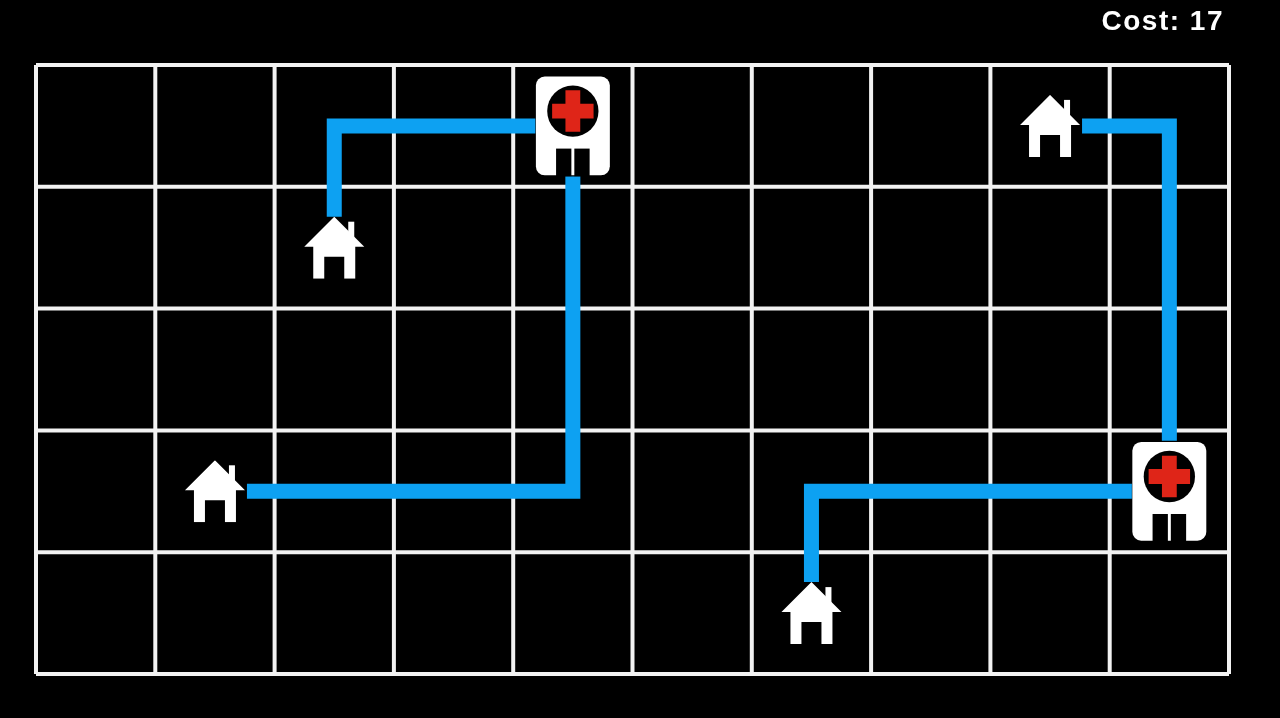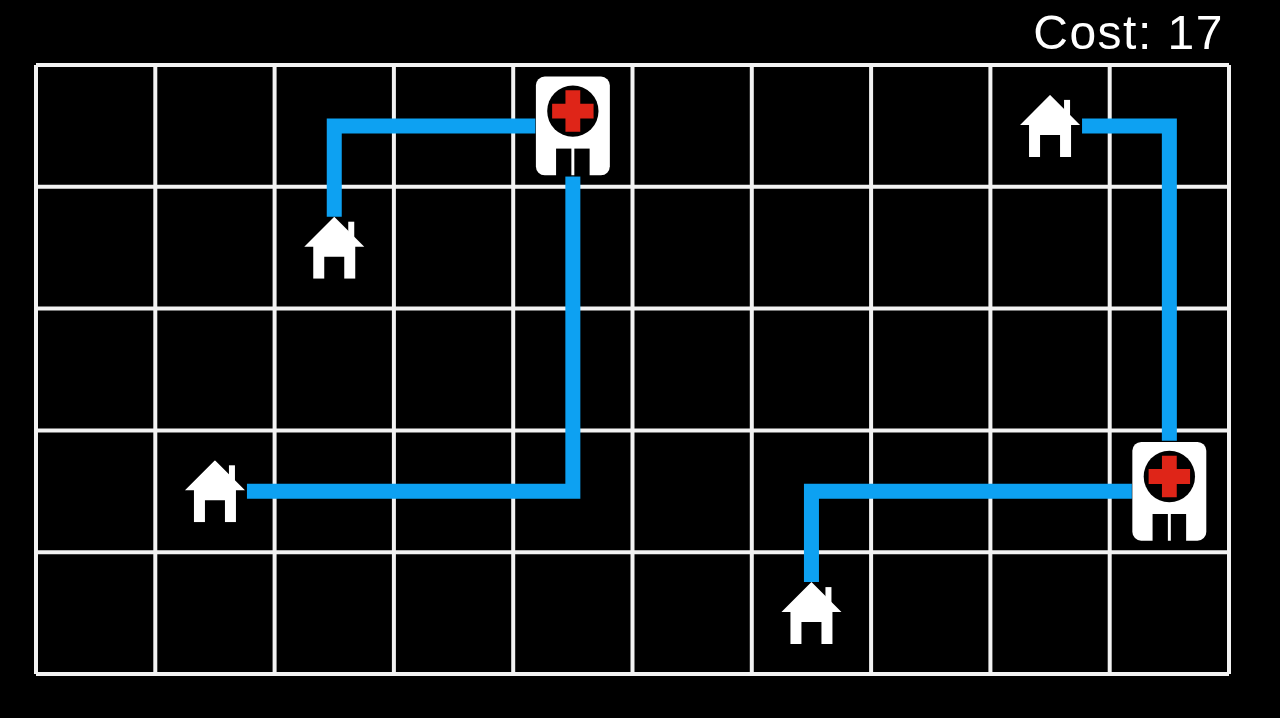--- a/index.html
+++ b/index.html
@@ -4,21 +4,21 @@
 <style>
   html,body{margin:0;padding:0;}
   body{
     width:1280px;height:718px;
     background:#000;
     position:relative;overflow:hidden;
     font-family:"Liberation Sans",sans-serif;
   }
   .hud{
     position:absolute;top:5px;right:56px;
-    font-size:48px;font-weight:400;letter-spacing:1.5px;
+    font-size:28px;font-weight:700;letter-spacing:1.5px;
     color:var(--hud-text,#fff);
     user-select:none;
   }
   #board{position:absolute;left:0;top:0;}
   .gridline{stroke:var(--grid-line,#f2f2f2);stroke-width:4;}
   .route{fill:none;stroke:var(--path-blue,#0da1f2);stroke-width:15;stroke-linecap:butt;stroke-linejoin:miter;}
   .b-white{fill:var(--building-white,#fff);}
   .ink{fill:var(--icon-ink,#000);}
   .cross{fill:var(--cross-red,#df2518);}
 </style>

